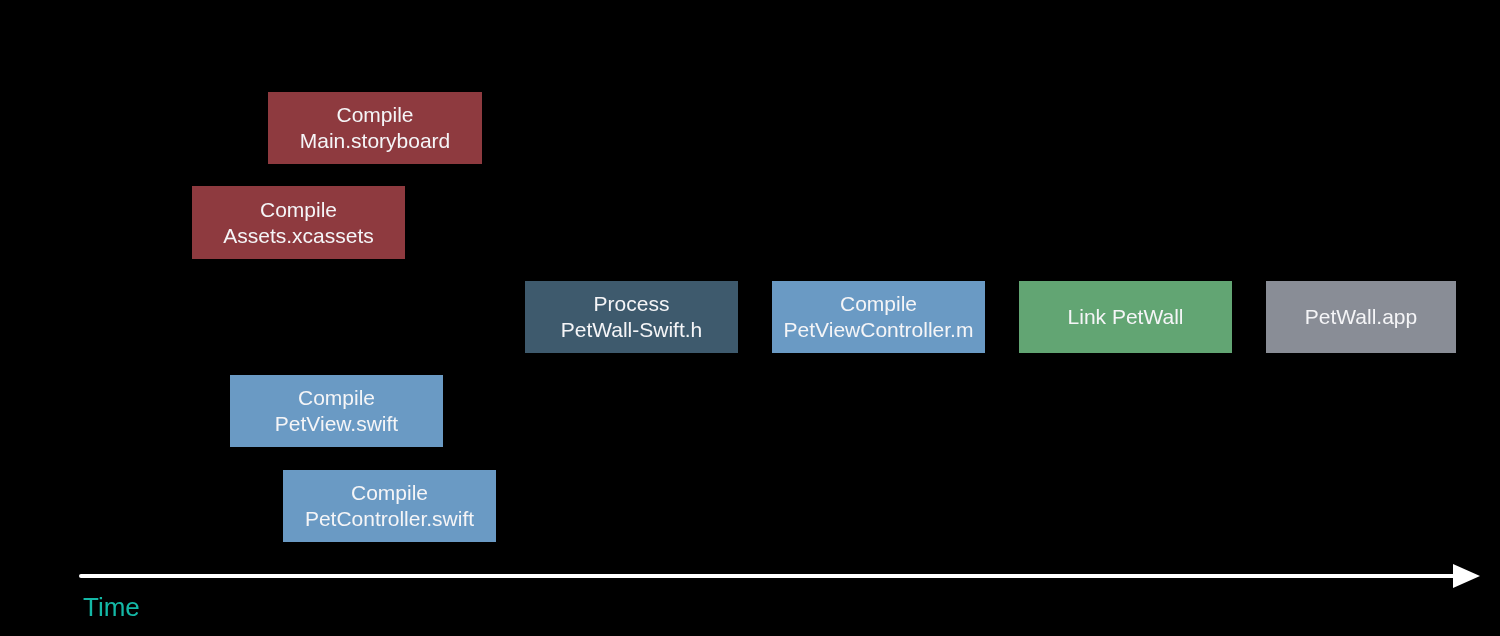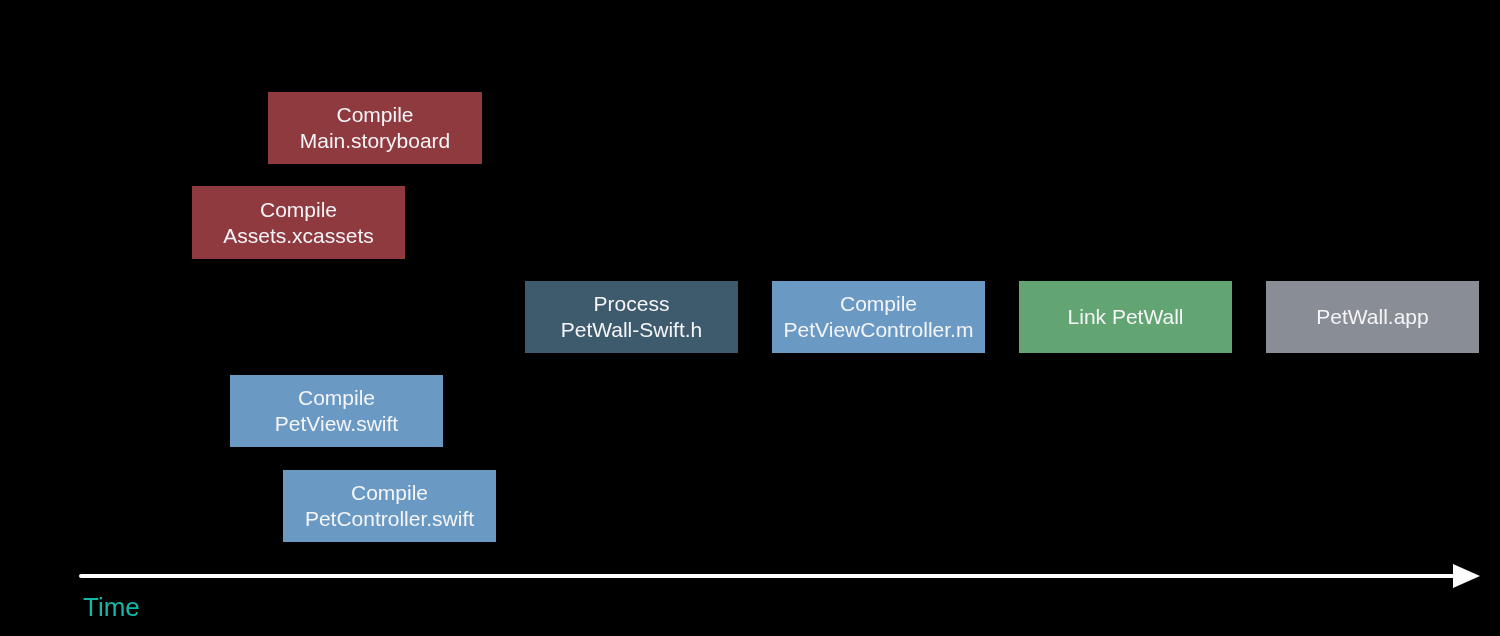--- a/index.html
+++ b/index.html
@@ -23,21 +23,21 @@
     line-height: 26px;
     white-space: pre-line;
   }
   
   .t0 { left: 236px;  top: 60px;  width: 214px; height: 72px; }
   .t1 { left: 160px;  top: 154px; width: 213px; height: 73px; }
   .t2 { left: 246px;  top: 249px; width: 213px; height: 72px; }
   .t3 { left: 493px;  top: 249px; width: 213px; height: 72px; }
   .t4 { left: 740px;  top: 249px; width: 213px; height: 72px; }
   .t5 { left: 987px;  top: 249px; width: 213px; height: 72px; }
-  .t6 { left: 1234px; top: 249px; width: 213px; height: 72px; }
+  .t6 { left: 1234px; top: 249px; width: 190px; height: 72px; }
   .t7 { left: 198px;  top: 343px; width: 213px; height: 72px; }
   .t8 { left: 251px;  top: 438px; width: 213px; height: 72px; }
 
   .axis-line {
     position: absolute;
     left: 47px;
     top: 542px;
     width: 1380px;
     height: 4px;
     border-radius: 2px;

